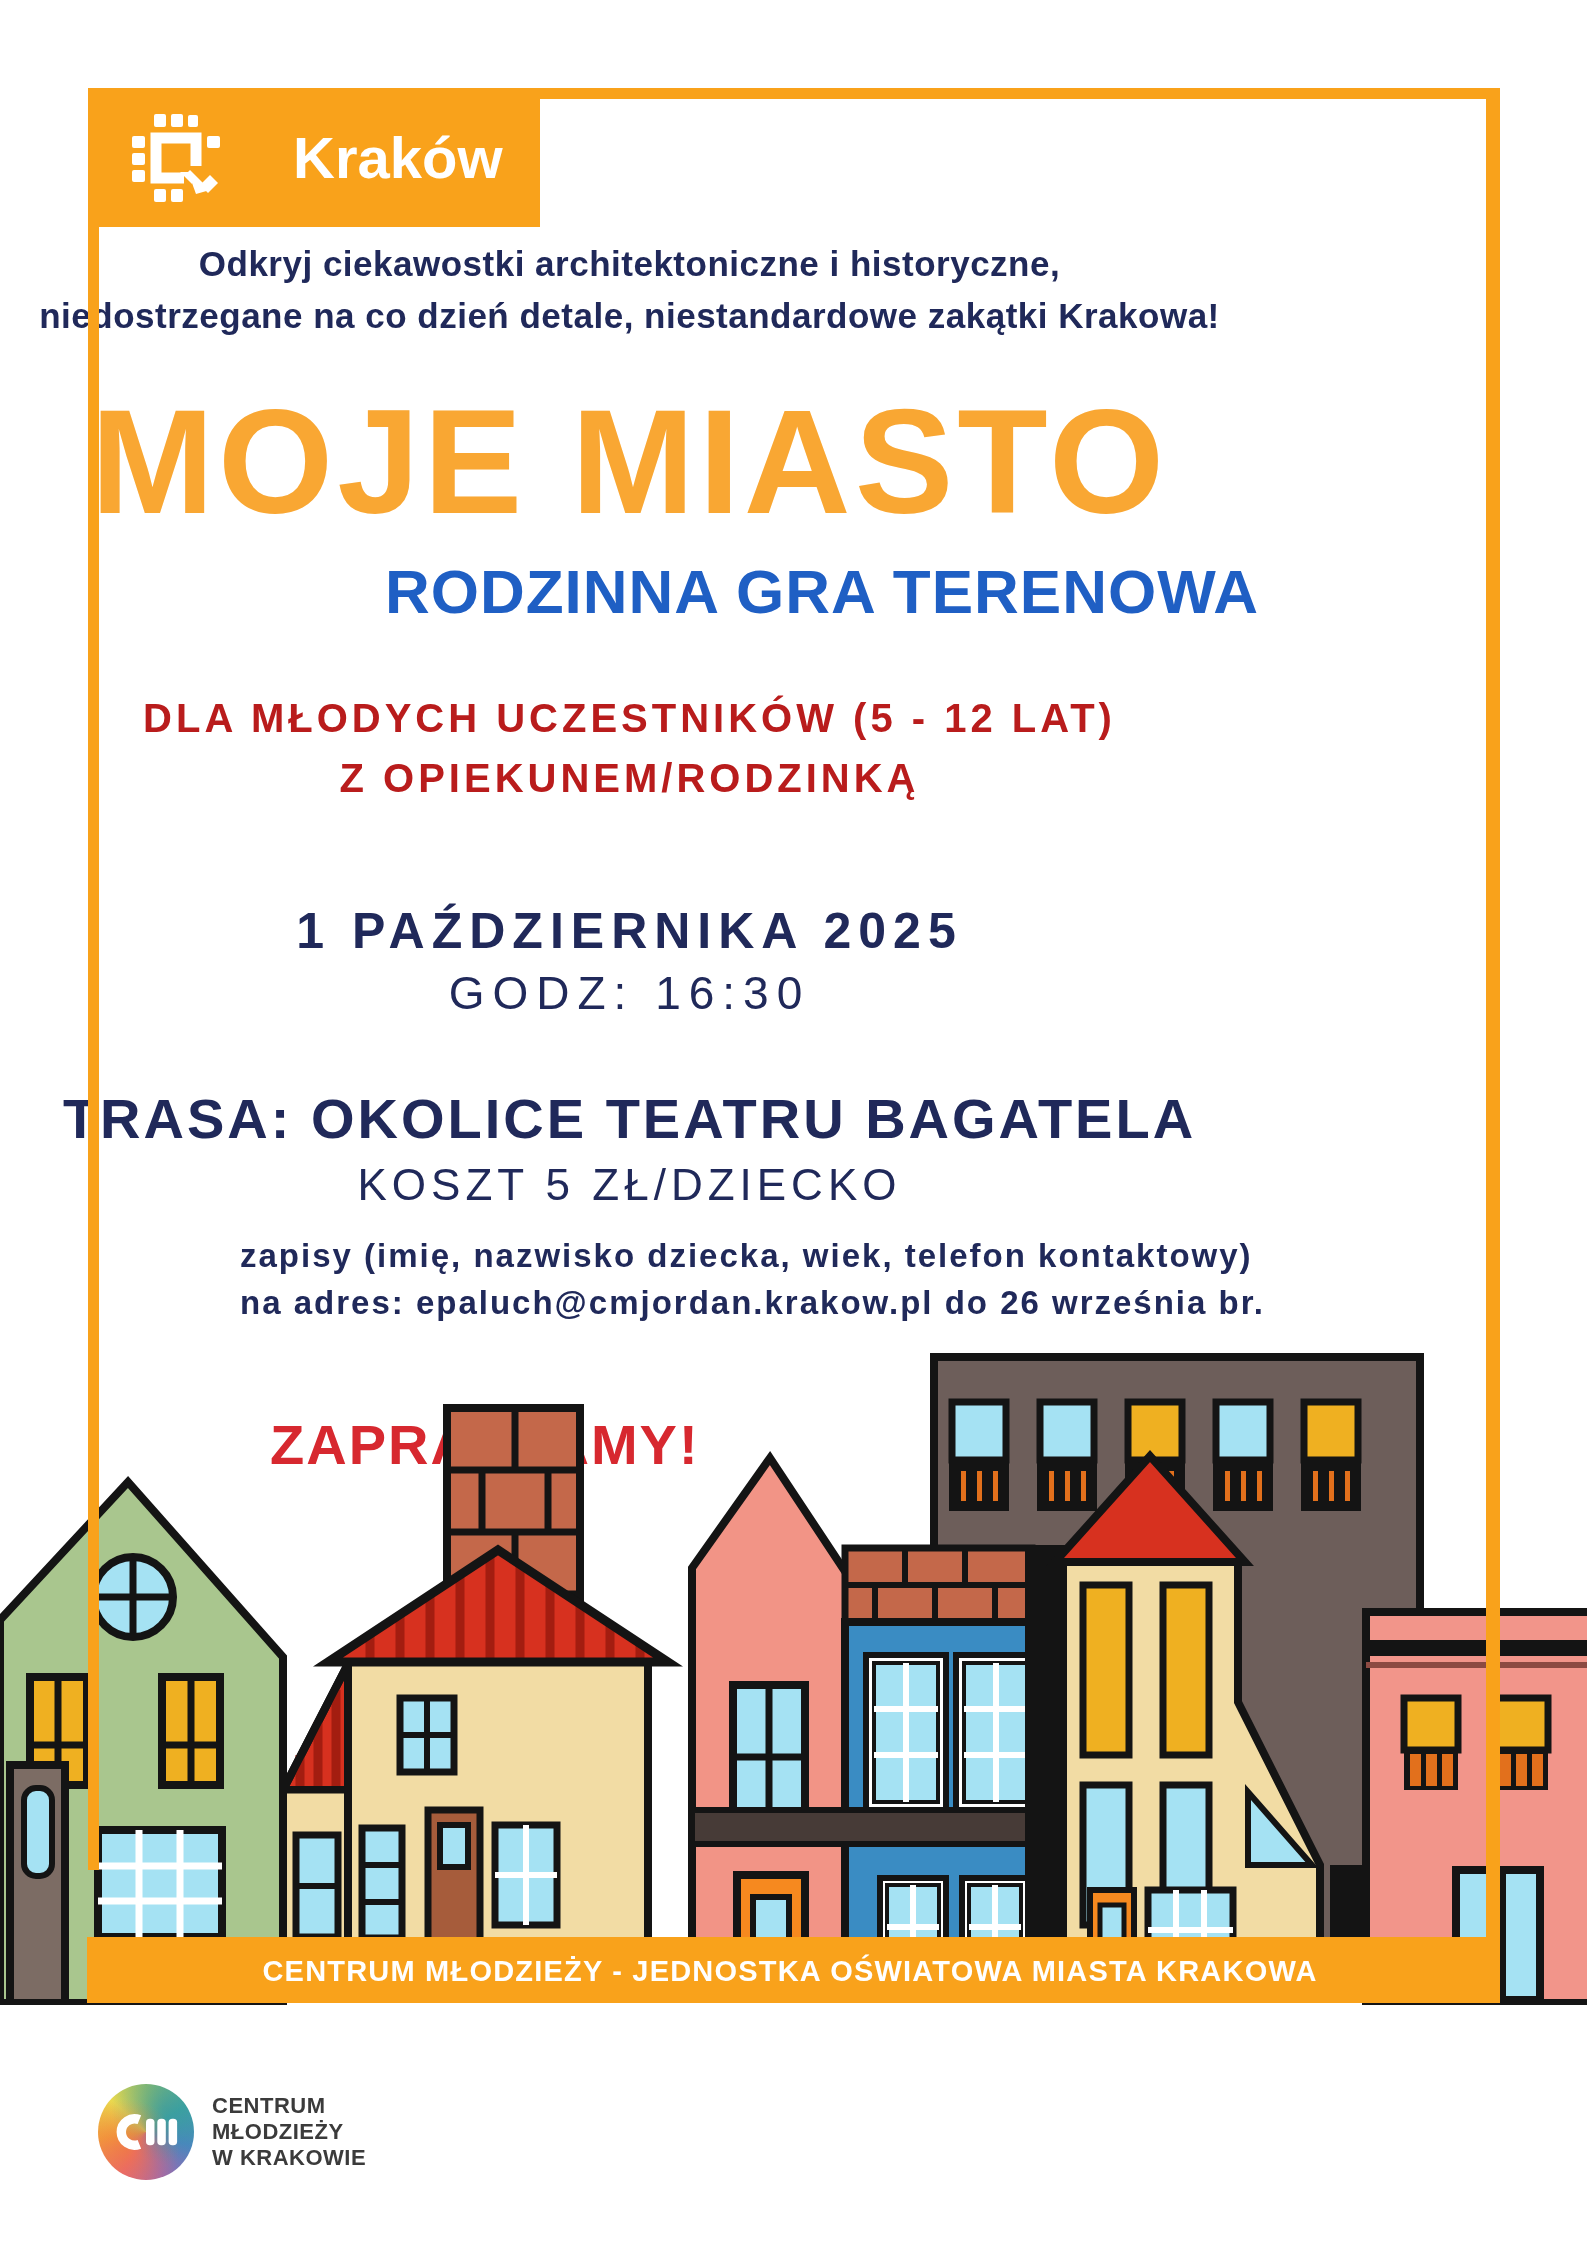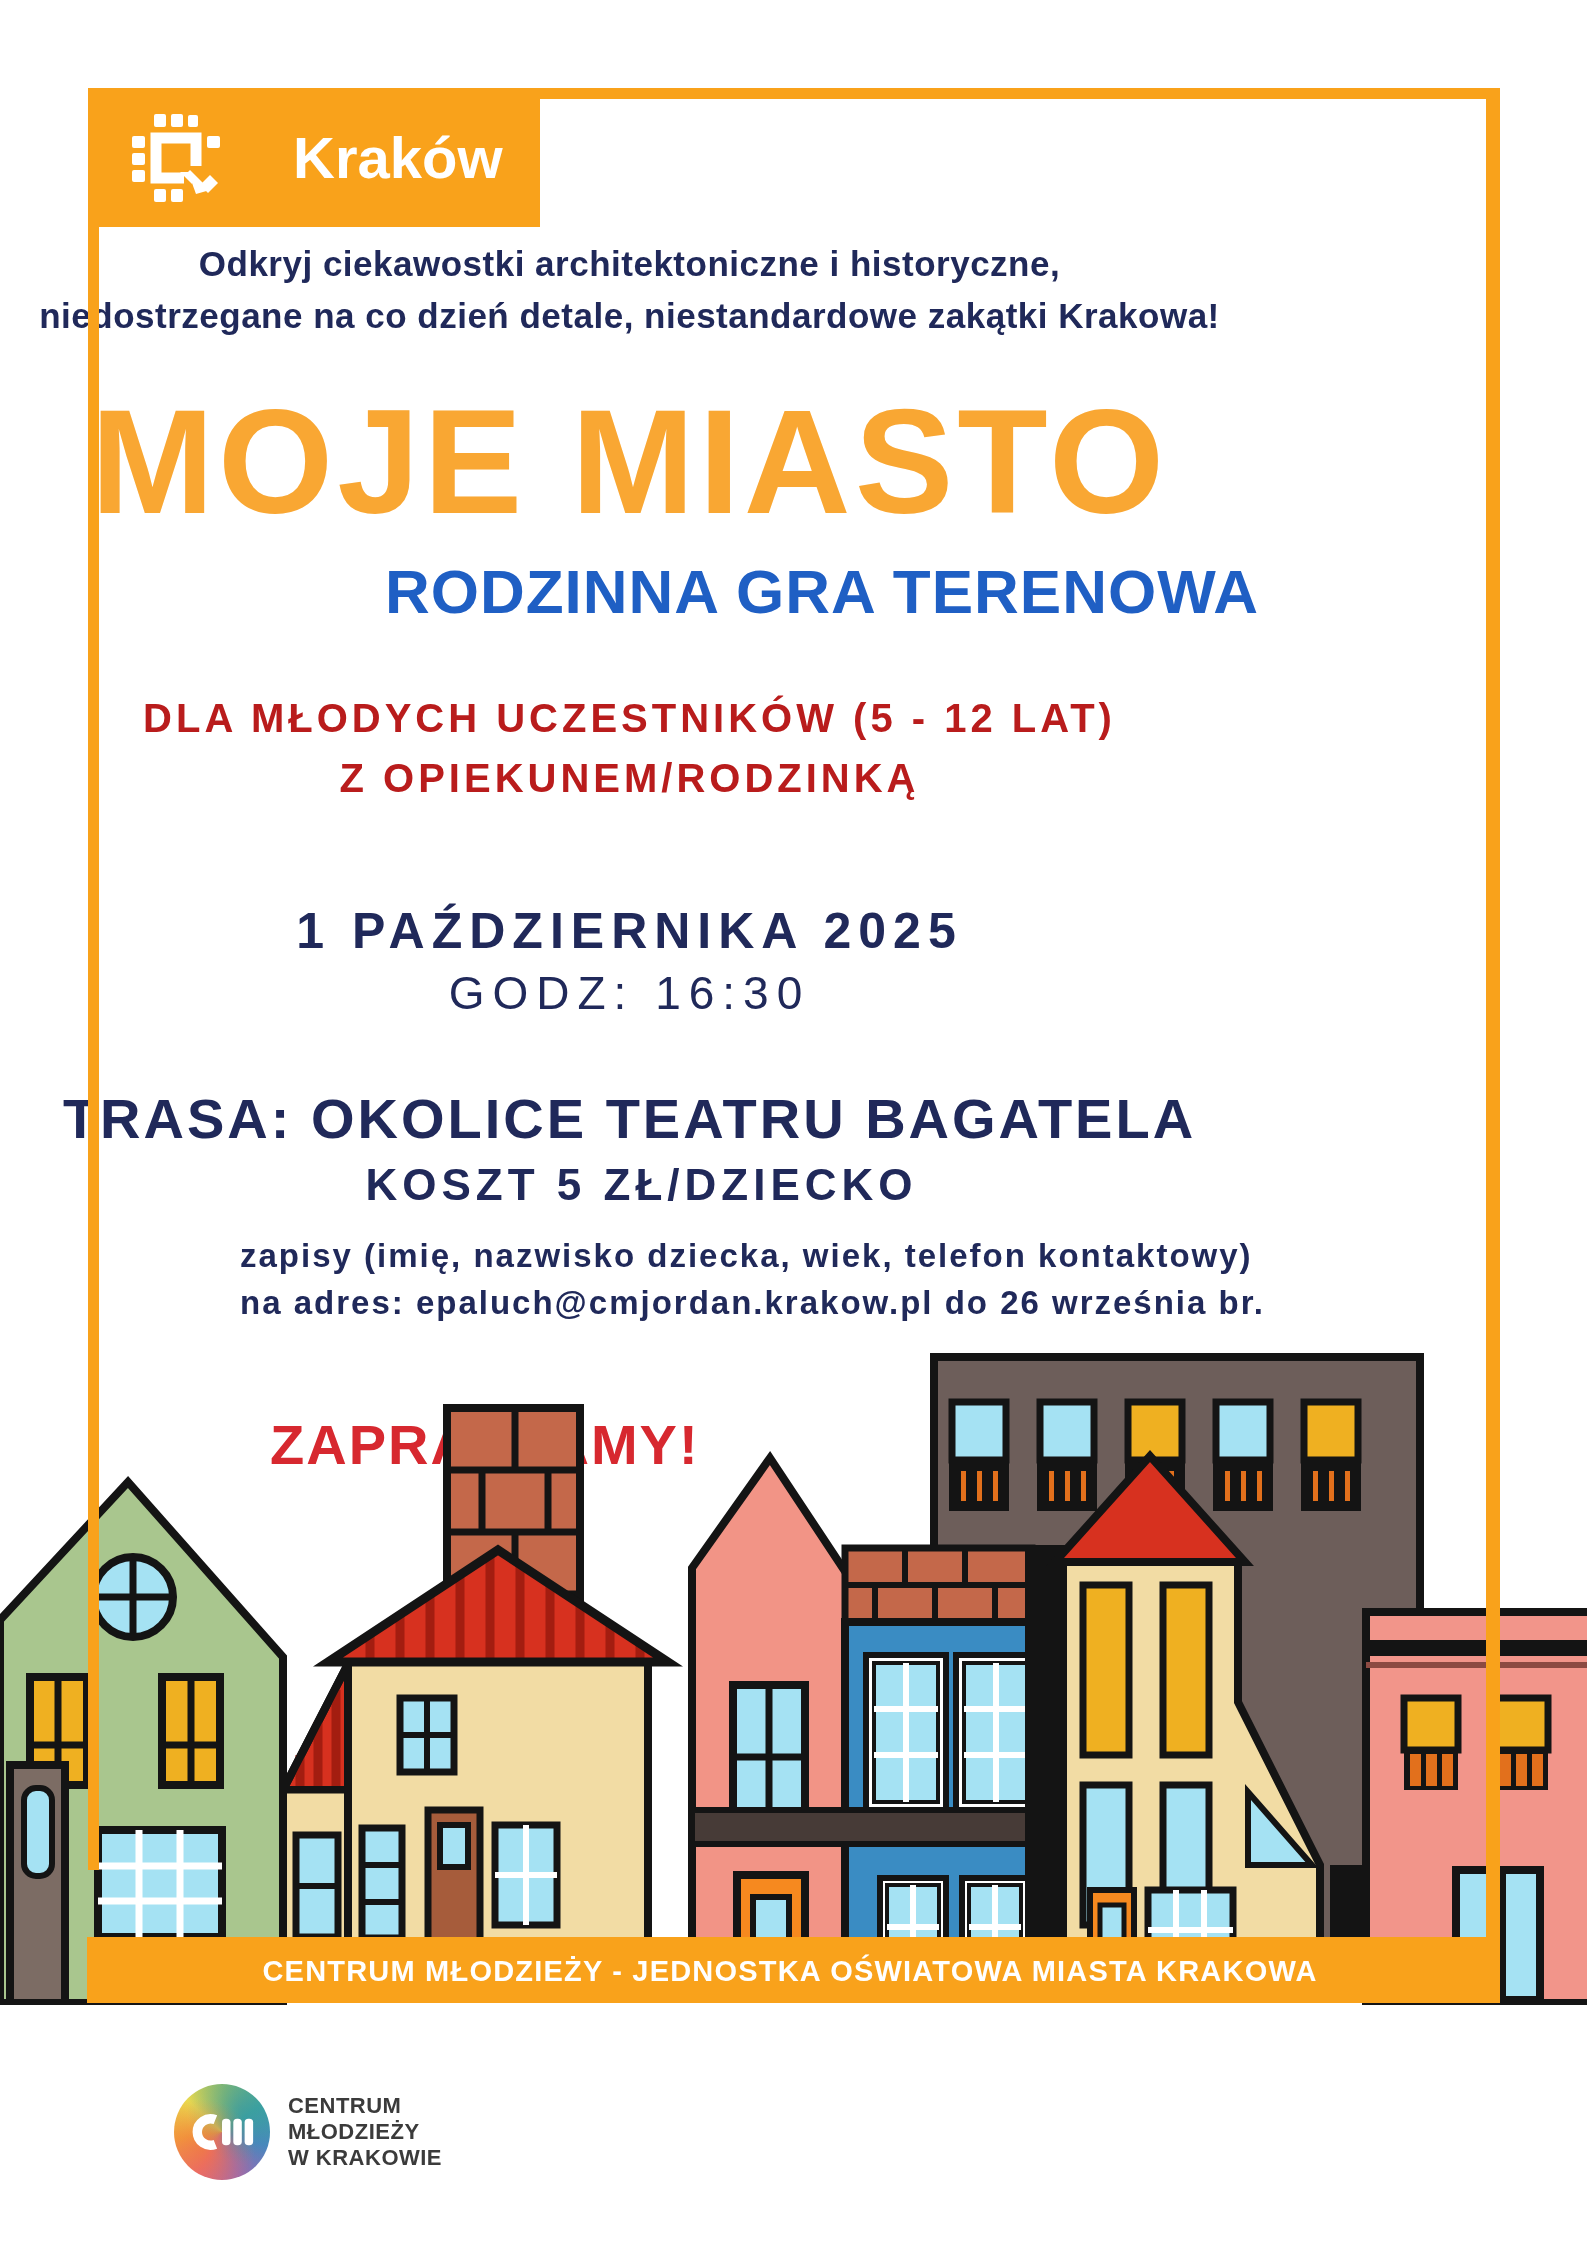--- a/index.html
+++ b/index.html
@@ -18,27 +18,27 @@
   .brand-name{color:#ffffff;font-size:58px;font-weight:bold;margin-left:24px;letter-spacing:0;}
   
   .center{left:0;width:1259px;text-align:center;}
   .intro{top:238px;color:#20295A;font-size:35px;font-weight:bold;line-height:52px;letter-spacing:.5px;z-index:3;}
   .main-title{top:384px;color:#F9A733;font-size:148px;font-weight:bold;letter-spacing:4px;line-height:1.05;z-index:3;}
   .sub-title{top:556px;color:#1F5FC4;font-size:62px;font-weight:bold;letter-spacing:1px;z-index:3;text-align:right;}
   .audience{top:688px;color:#b91c1c;font-size:40px;font-weight:bold;letter-spacing:4px;line-height:60px;z-index:3;}
   .date-line{top:902px;color:#20295A;font-size:50px;font-weight:bold;letter-spacing:7px;z-index:3;}
   .time-line{top:966px;color:#20295A;font-size:46px;font-weight:normal;letter-spacing:8px;z-index:3;}
   .route-line{top:1086px;color:#20295A;font-size:56px;font-weight:bold;letter-spacing:3px;z-index:3;}
-  .cost-line{top:1160px;color:#20295A;font-size:44px;font-weight:bold;letter-spacing:5px;z-index:3;padding-left:12px;}
+  .cost-line{top:1160px;color:#20295A;font-size:44px;font-weight:normal;letter-spacing:5px;z-index:3;}
   .signup{left:240px;top:1232px;width:1200px;text-align:left;color:#20295A;font-size:33px;font-weight:bold;letter-spacing:2px;line-height:47px;z-index:3;}
   .invite{left:270px;top:1412px;color:#D7282F;font-size:56px;font-weight:bold;letter-spacing:2px;z-index:3;}
   
   .houses{left:0;top:1330px;width:1587px;height:675px;z-index:4;}
   
-  .cm-logo-wrap{left:98px;top:2082px;width:420px;height:100px;display:flex;align-items:center;z-index:3;justify-content:center;}
+  .cm-logo-wrap{left:98px;top:2082px;width:420px;height:100px;display:flex;align-items:center;z-index:3;}
   .cm-circle{width:96px;height:96px;border-radius:50%;flex:0 0 auto;
     background:
       radial-gradient(circle at 30% 70%, rgba(240,120,60,.65), transparent 55%),
       radial-gradient(circle at 70% 25%, rgba(60,150,160,.6), transparent 55%),
       conic-gradient(from 210deg, #e8647c, #f2a03d, #ead94e, #8fbf6a, #3aa7a0, #4a86c0, #9a6ab0, #e8647c);
     display:flex;align-items:center;justify-content:center;}
   .cm-text{margin-left:18px;color:#3B3B3B;font-size:22px;font-weight:bold;letter-spacing:.5px;line-height:26px;}
 </style>
 </head>
 <body>

